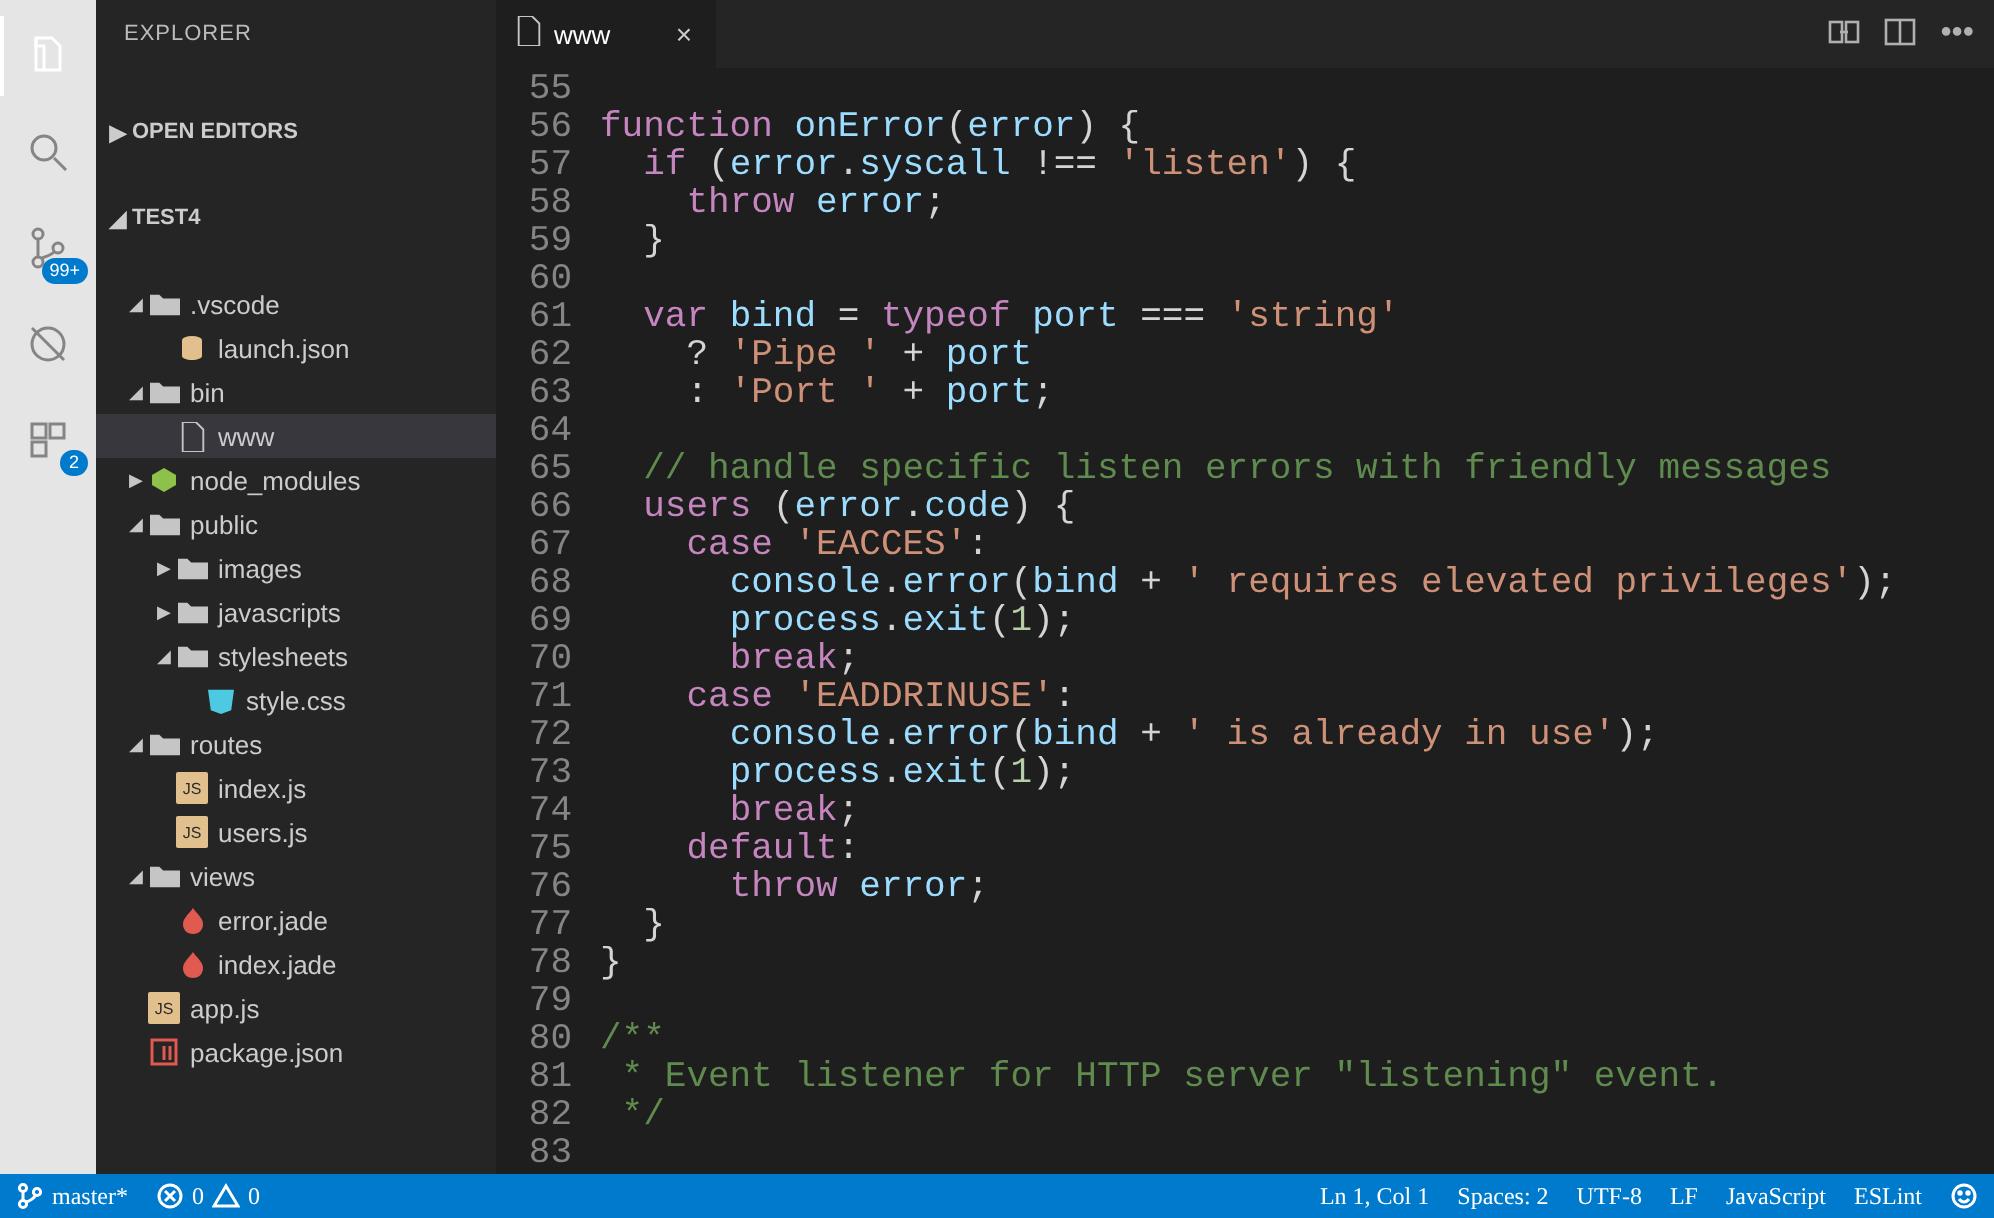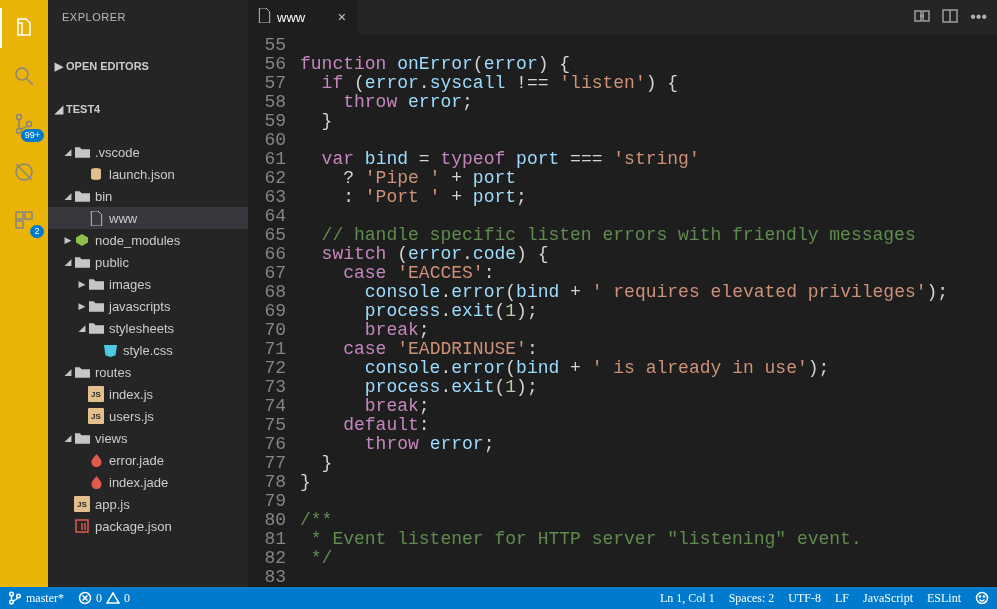--- a/index.html
+++ b/index.html
@@ -9,21 +9,21 @@
     font-size: 13px;
     background: #1e1e1e;
     color: #cccccc;
     display: flex;
     flex-direction: column;
   }
   .main { flex: 1; display: flex; min-height: 0; }
   
   .activity {
     width: 48px;
-    background: #eab308;
+    background: #e5e5e5;
     display: flex;
     flex-direction: column;
     align-items: center;
     padding-top: 8px;
     gap: 8px;
   }
   .activity .aitem {
     width: 48px; height: 40px;
     display: flex; align-items: center; justify-content: center;
     position: relative;
@@ -81,21 +81,21 @@
     white-space: nowrap;
     padding-right: 6px;
   }
   .trow.selected { background: #37373d; }
   .trow .tw { width: 12px; display: inline-flex; justify-content: center; font-size: 9px; color: #c5c5c5; }
   .trow .ic { width: 16px; height: 16px; display: inline-flex; align-items: center; justify-content: center; margin-right: 5px; }
   .trow .lbl { font-size: 13px; color: #ccc; }
   .folder-ic svg { width: 15px; height: 12px; fill: #c5c5c5; }
   .file-ic svg { width: 13px; height: 15px; fill: #c5c5c5; }
   .json-db svg { width: 14px; height: 14px; fill: #e2c08d; }
-  .js-ic { background: #e2c08d; color: #2b2b2b; font-size: 8px; font-weight: 700; width: 15px; height: 13px; border-radius: 1px; display:flex; align-items:center; justify-content:center;}
+  .js-ic { background: #e2c08d; color: #2b2b2b; font-size: 8px; font-weight: 400; width: 15px; height: 13px; border-radius: 1px; display:flex; align-items:center; justify-content:center;}
   .css-ic svg { width: 15px; height: 13px; fill: #4ec9e2; }
   .jade-ic svg { width: 13px; height: 15px; fill: #e05a4f; }
   .npm-ic svg { width: 14px; height: 14px; fill: none; stroke: #e05a4f; stroke-width: 1.5;}
   .nm-ic svg { width: 14px; height: 14px; fill: #8dc149; }
   
   .editor { flex: 1; display: flex; flex-direction: column; background: #1e1e1e; min-width: 0; }
   .tabs {
     height: 34px;
     background: #252526;
     display: flex; align-items: stretch;
@@ -400,21 +400,21 @@
 <span class="tok-kw">function</span> <span class="tok-var">onError</span>(<span class="tok-var">error</span>) {
   <span class="tok-kw">if</span> (<span class="tok-var">error</span>.<span class="tok-var">syscall</span> !== <span class="tok-str">'listen'</span>) {
     <span class="tok-kw">throw</span> <span class="tok-var">error</span>;
   }
 
   <span class="tok-kw">var</span> <span class="tok-var">bind</span> = <span class="tok-kw">typeof</span> <span class="tok-var">port</span> === <span class="tok-str">'string'</span>
     ? <span class="tok-str">'Pipe '</span> + <span class="tok-var">port</span>
     : <span class="tok-str">'Port '</span> + <span class="tok-var">port</span>;
 
 <span class="tok-cm">  // handle specific listen errors with friendly messages</span>
-  <span class="tok-kw">switch</span> (<span class="tok-var">error</span>.<span class="tok-var">code</span>) {
+  <span class="tok-kw">users</span> (<span class="tok-var">error</span>.<span class="tok-var">code</span>) {
     <span class="tok-kw">case</span> <span class="tok-str">'EACCES'</span>:
       <span class="tok-var">console</span>.<span class="tok-var">error</span>(<span class="tok-var">bind</span> + <span class="tok-str">' requires elevated privileges'</span>);
       <span class="tok-var">process</span>.<span class="tok-var">exit</span>(<span class="tok-num">1</span>);
       <span class="tok-kw">break</span>;
     <span class="tok-kw">case</span> <span class="tok-str">'EADDRINUSE'</span>:
       <span class="tok-var">console</span>.<span class="tok-var">error</span>(<span class="tok-var">bind</span> + <span class="tok-str">' is already in use'</span>);
       <span class="tok-var">process</span>.<span class="tok-var">exit</span>(<span class="tok-num">1</span>);
       <span class="tok-kw">break</span>;
     <span class="tok-kw">default</span>:
       <span class="tok-kw">throw</span> <span class="tok-var">error</span>;

